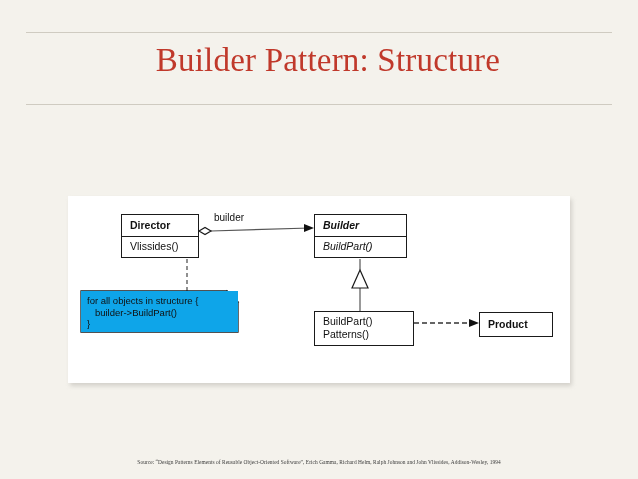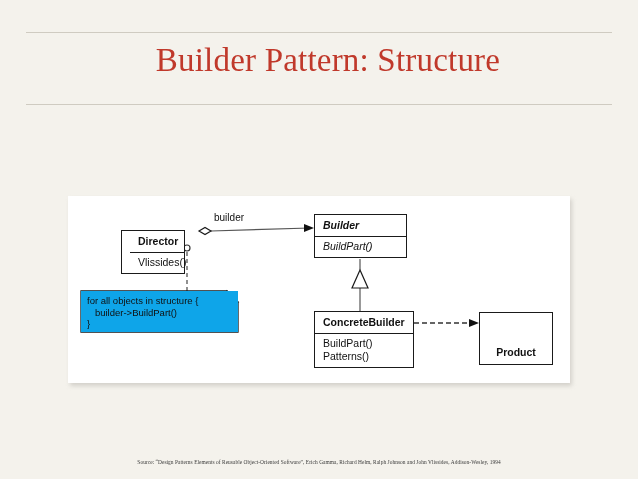--- a/index.html
+++ b/index.html
@@ -89,30 +89,29 @@
   .umlbox .compartment.head {
     font-weight: bold;
     border-bottom: 1.5px solid #1a1a1a;
     padding: 4px 8px 4px 8px;
   }
   .umlbox .compartment.head.center { text-align: center; }
   .umlbox .compartment.italic { font-style: italic; }
   .umlbox .compartment.head.italic { font-style: italic; }
 
   
-  #box-director      { left: 121px; top: 230px; width: 64px; padding-left: 8px; }
+  #box-director      { left: 121px; top: 214px; width: 78px; }
   #box-builder       { left: 314px; top: 214px; width: 93px; }
   #box-concrete      { left: 314px; top: 311px; width: 100px; }
   #box-product       { left: 479px; top: 312px; width: 74px; }
 
   #box-product .compartment.head {
     border-bottom: none;
-    text-align: center;
+    text-align: left;
     padding: 5px 8px 5px 8px;
-    margin-top: 28px;
   }
 
   
   .note {
     position: absolute;
     left: 81px;
     top: 291px;
     width: 157px;
     height: 41px;
     background: #0ea5e9;
@@ -204,21 +203,20 @@
   <div class="compartment head">Director</div>
   <div class="compartment">Vlissides()</div>
 </div>
 
 <div class="umlbox" id="box-builder">
   <div class="compartment head italic">Builder</div>
   <div class="compartment italic">BuildPart()</div>
 </div>
 
 <div class="umlbox" id="box-concrete">
-  <div class="compartment head">ConcreteBuilder</div>
   <div class="compartment">
     <div>BuildPart()</div>
     <div>Patterns()</div>
   </div>
 </div>
 
 <div class="umlbox" id="box-product">
   <div class="compartment head center">Product</div>
 </div>
 

